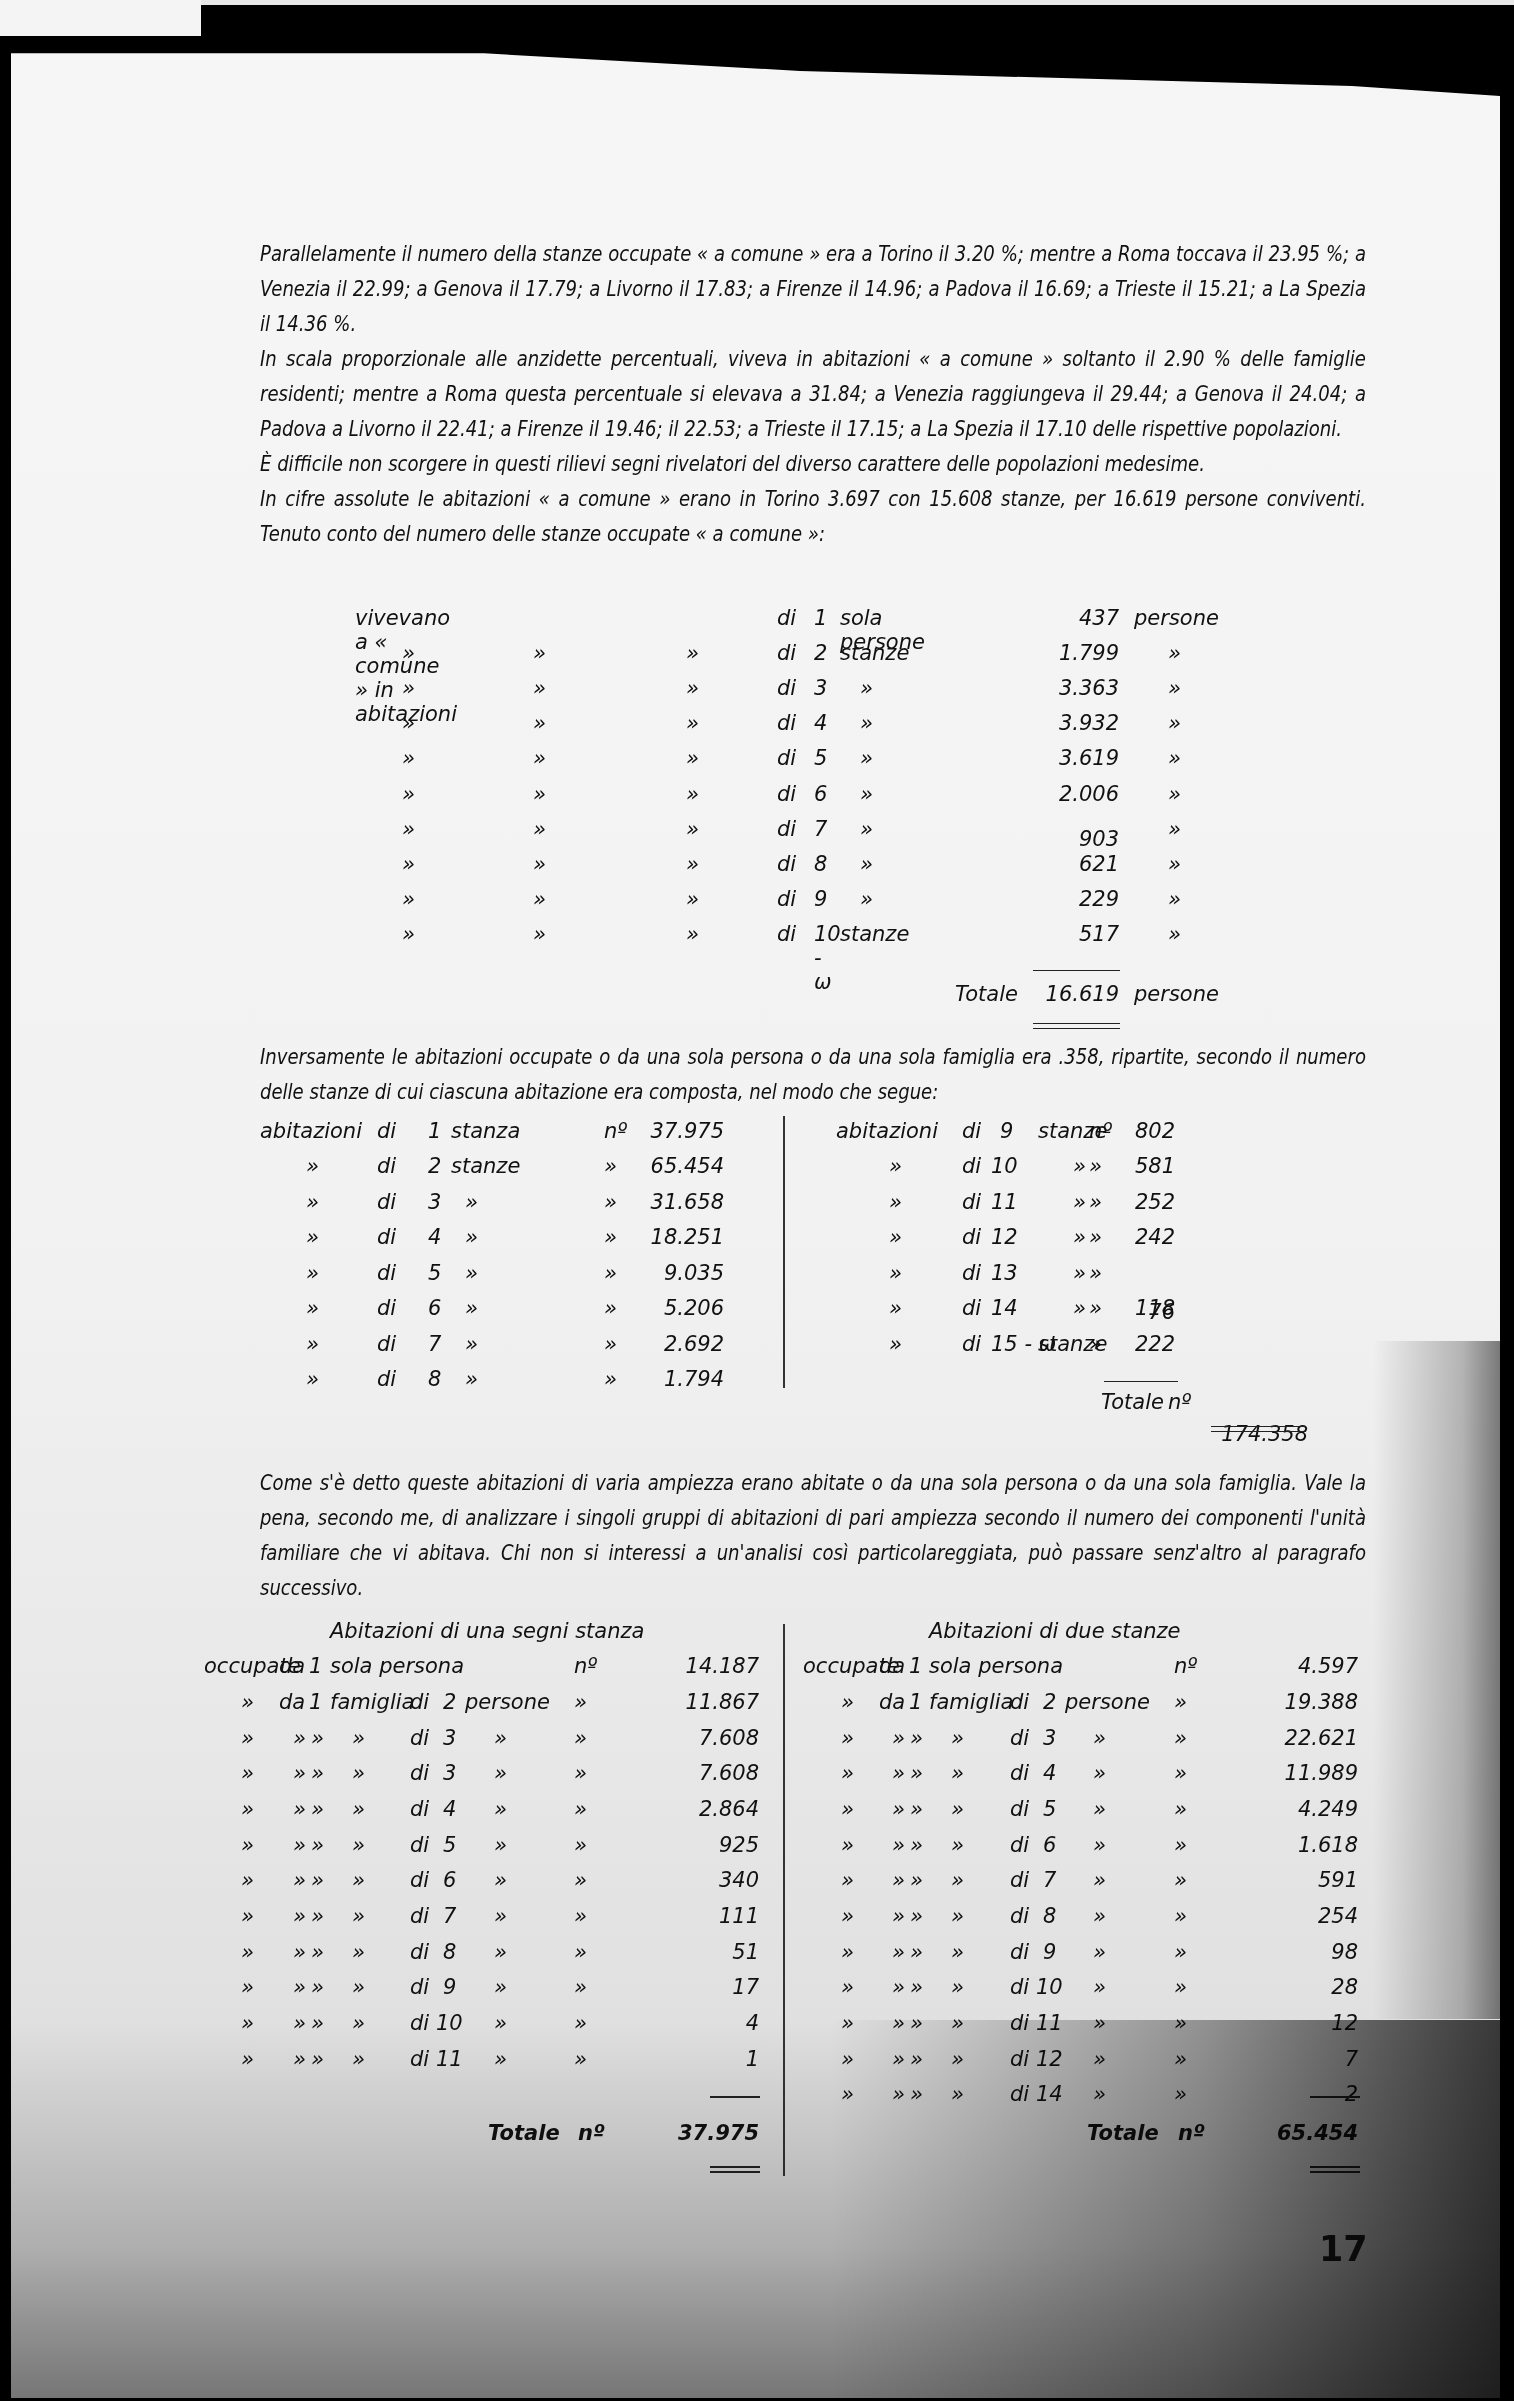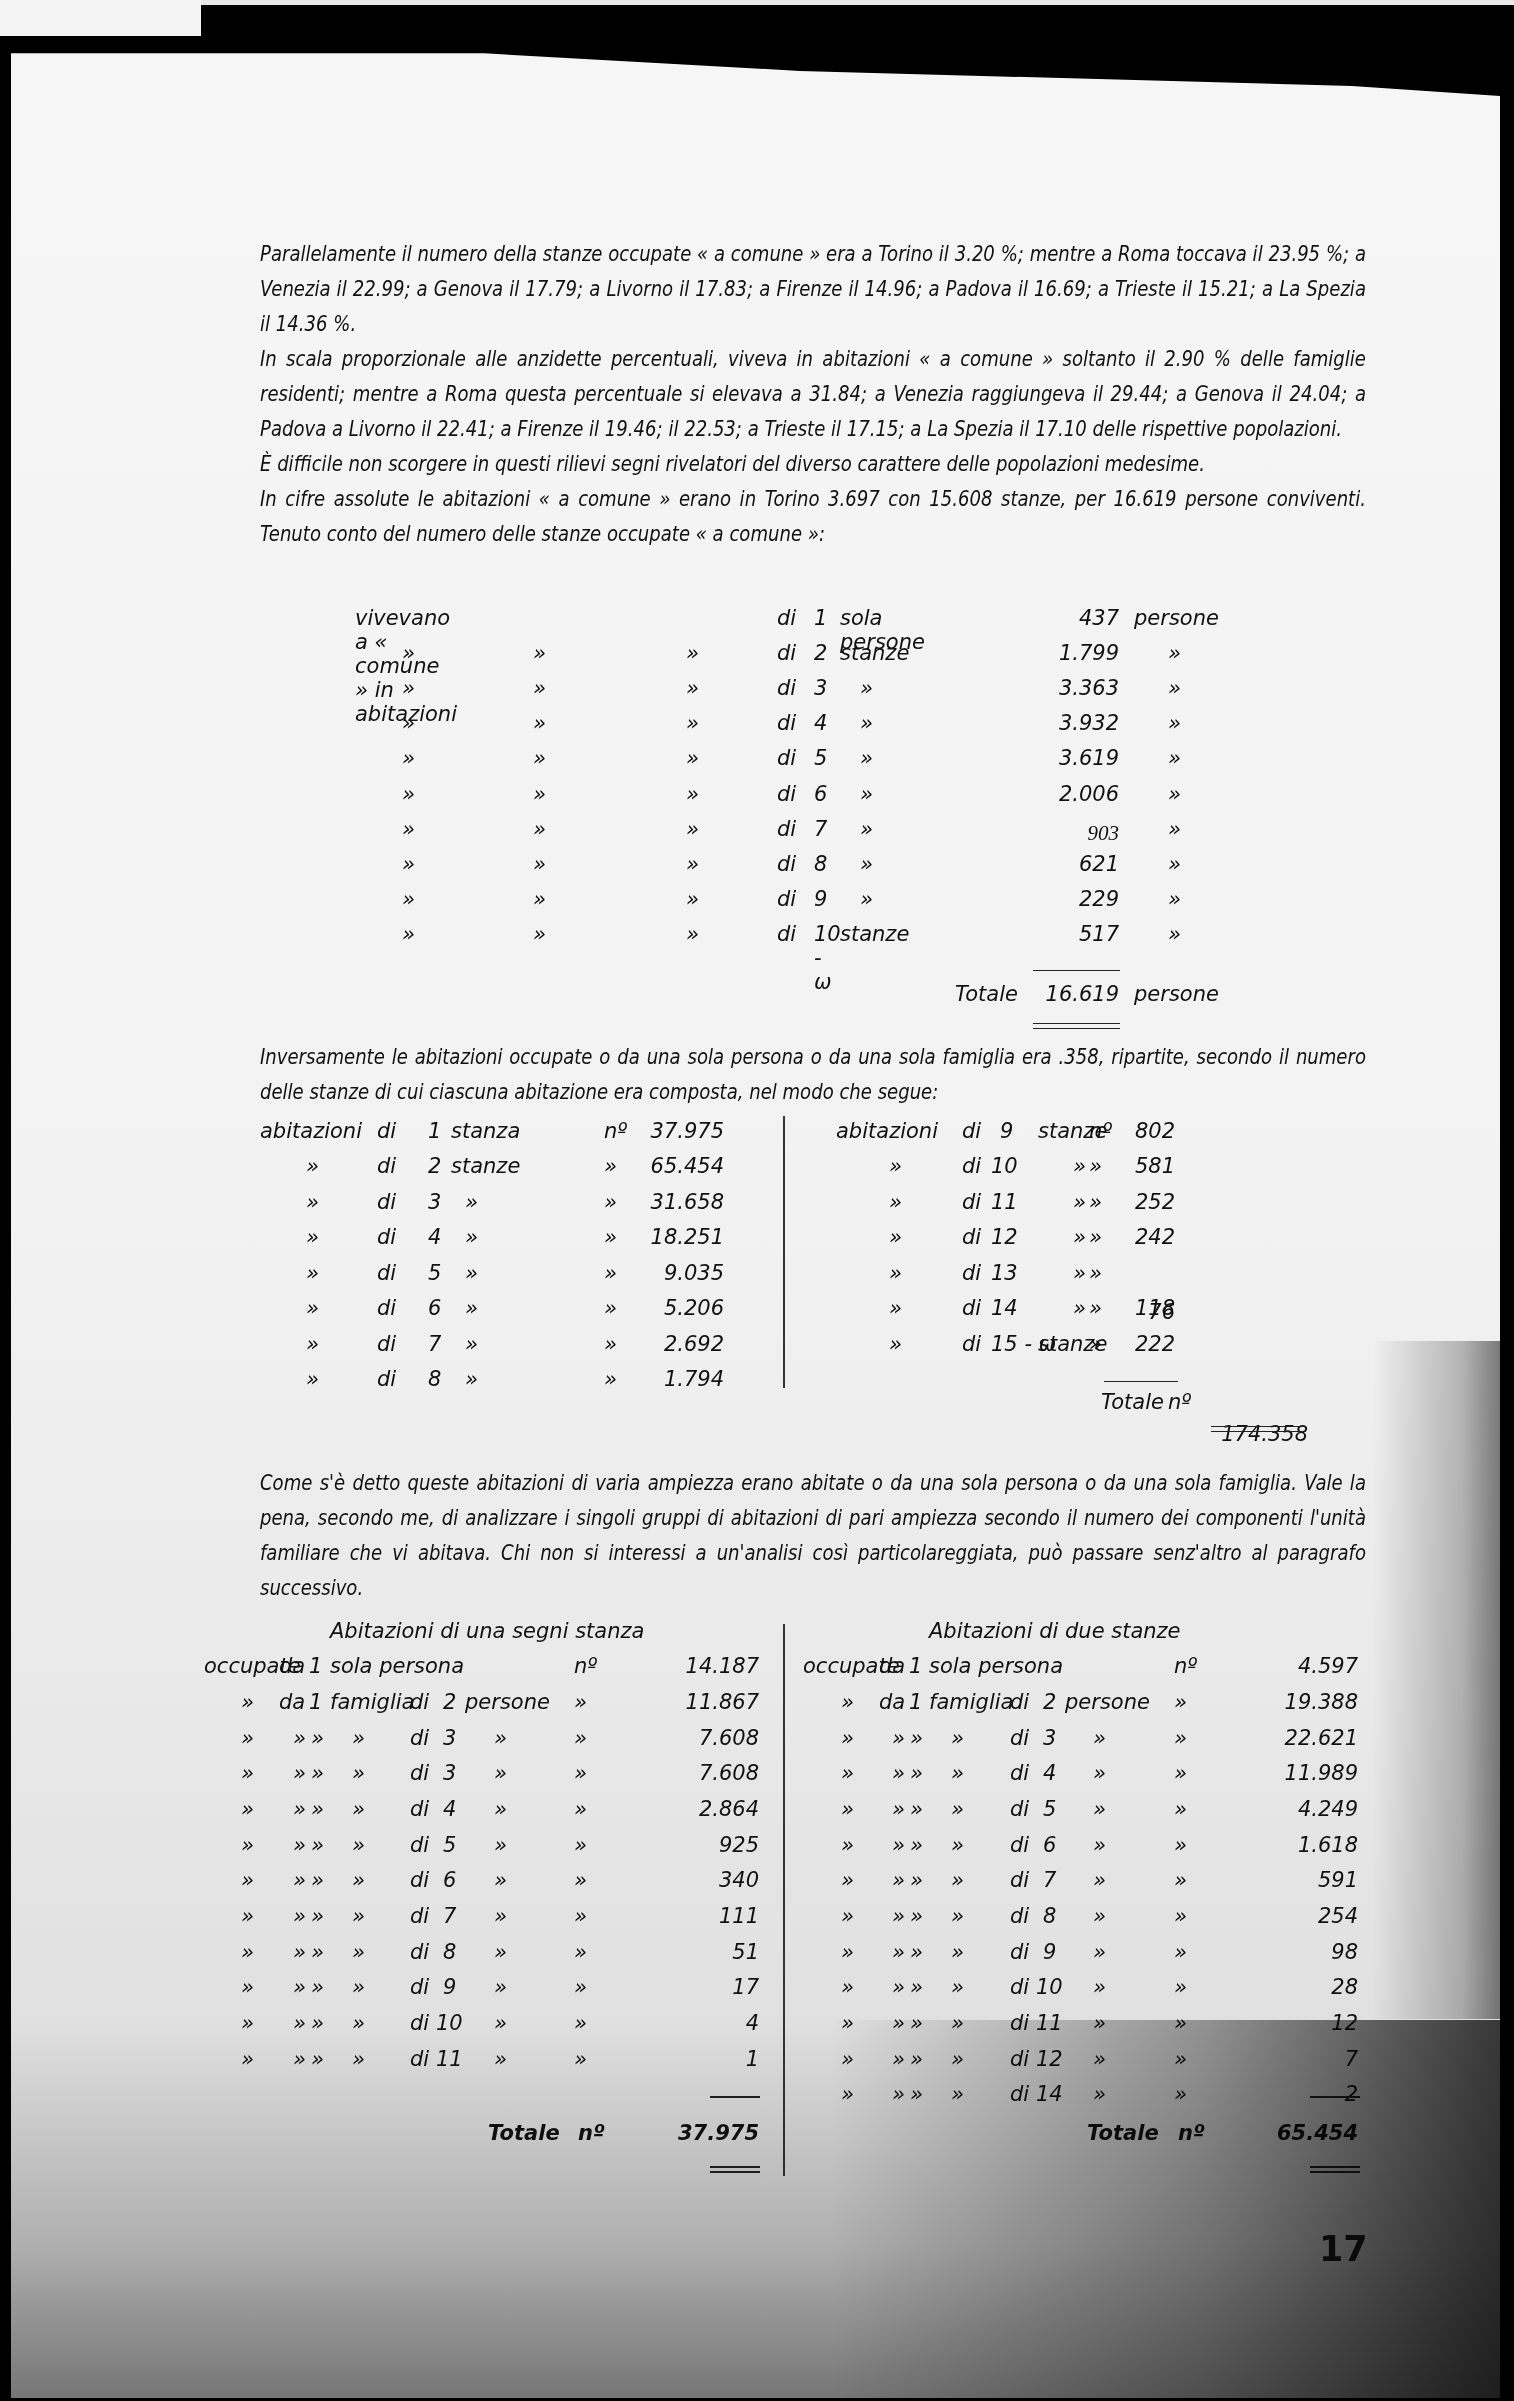--- a/index.html
+++ b/index.html
@@ -109,21 +109,21 @@
     <span class="c" style="top: 176px; left: 459px;">6</span>
     <span class="c" style="top: 176px; left: 505px;">»</span>
     <span class="c" style="top: 176px; right: auto; left: 764px; transform: translateX(-100%);">2.006</span>
     <span class="c" style="top: 176px; left: 813px;">»</span>
     <span class="c" style="top: 211px; left: 47px;">»</span>
     <span class="c" style="top: 211px; left: 178px;">»</span>
     <span class="c" style="top: 211px; left: 331px;">»</span>
     <span class="c" style="top: 211px; left: 422px;">di</span>
     <span class="c" style="top: 211px; left: 459px;">7</span>
     <span class="c" style="top: 211px; left: 505px;">»</span>
-    <span class="c" style="top: 215px; right: auto; left: 764px; transform: translateX(-100%); font-family: Liberation Serif, serif;">903</span>
+    <span class="c" style="top: 221px; right: auto; left: 764px; transform: translateX(-100%);">903</span>
     <span class="c" style="top: 211px; left: 813px;">»</span>
     <span class="c" style="top: 246px; left: 47px;">»</span>
     <span class="c" style="top: 246px; left: 178px;">»</span>
     <span class="c" style="top: 246px; left: 331px;">»</span>
     <span class="c" style="top: 246px; left: 422px;">di</span>
     <span class="c" style="top: 246px; left: 459px;">8</span>
     <span class="c" style="top: 246px; left: 505px;">»</span>
     <span class="c" style="top: 246px; right: auto; left: 764px; transform: translateX(-100%);">621</span>
     <span class="c" style="top: 246px; left: 813px;">»</span>
     <span class="c" style="top: 281px; left: 47px;">»</span>

